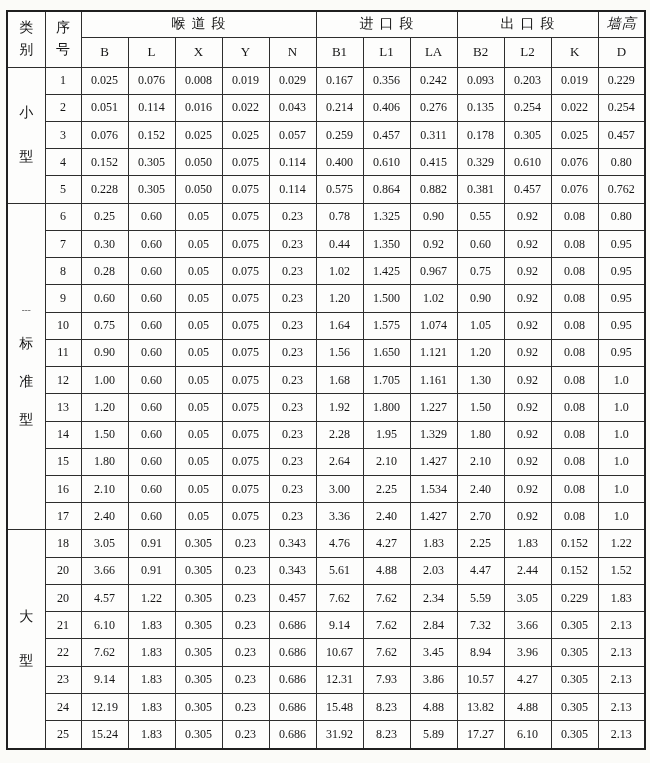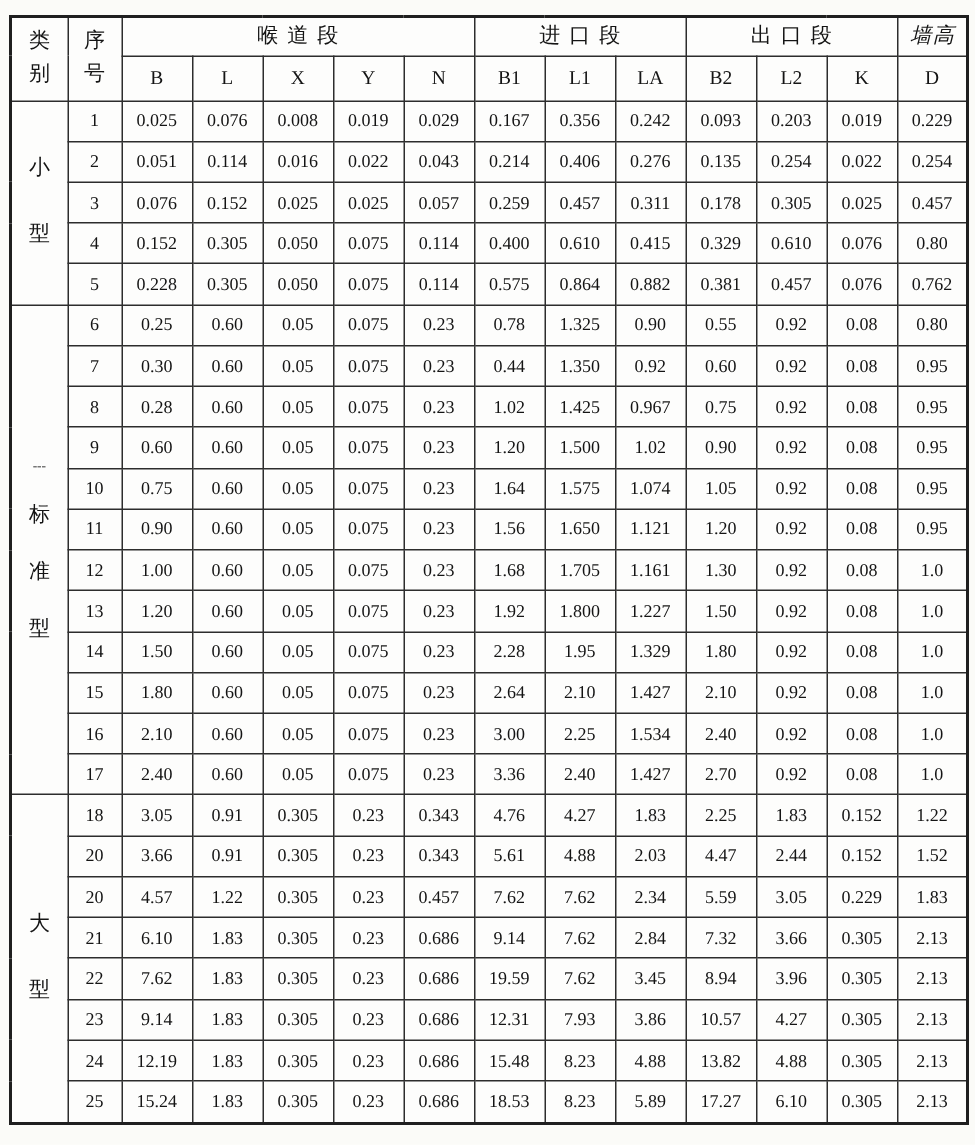--- a/index.html
+++ b/index.html
@@ -466,21 +466,21 @@
           <td class="cell-value">0.305</td>
           <td class="cell-value">2.13</td>
         </tr>
         <tr>
           <td class="cell-no">22</td>
           <td class="cell-value">7.62</td>
           <td class="cell-value">1.83</td>
           <td class="cell-value">0.305</td>
           <td class="cell-value">0.23</td>
           <td class="cell-value">0.686</td>
-          <td class="cell-value">19.59</td>
+          <td class="cell-value">10.67</td>
           <td class="cell-value">7.62</td>
           <td class="cell-value">3.45</td>
           <td class="cell-value">8.94</td>
           <td class="cell-value">3.96</td>
           <td class="cell-value">0.305</td>
           <td class="cell-value">2.13</td>
         </tr>
         <tr>
           <td class="cell-no">23</td>
           <td class="cell-value">9.14</td>
@@ -511,21 +511,21 @@
           <td class="cell-value">0.305</td>
           <td class="cell-value">2.13</td>
         </tr>
         <tr>
           <td class="cell-no">25</td>
           <td class="cell-value">15.24</td>
           <td class="cell-value">1.83</td>
           <td class="cell-value">0.305</td>
           <td class="cell-value">0.23</td>
           <td class="cell-value">0.686</td>
-          <td class="cell-value">18.53</td>
+          <td class="cell-value">31.92</td>
           <td class="cell-value">8.23</td>
           <td class="cell-value">5.89</td>
           <td class="cell-value">17.27</td>
           <td class="cell-value">6.10</td>
           <td class="cell-value">0.305</td>
           <td class="cell-value">2.13</td>
         </tr>
       </tbody>
   </table>
 </div>

